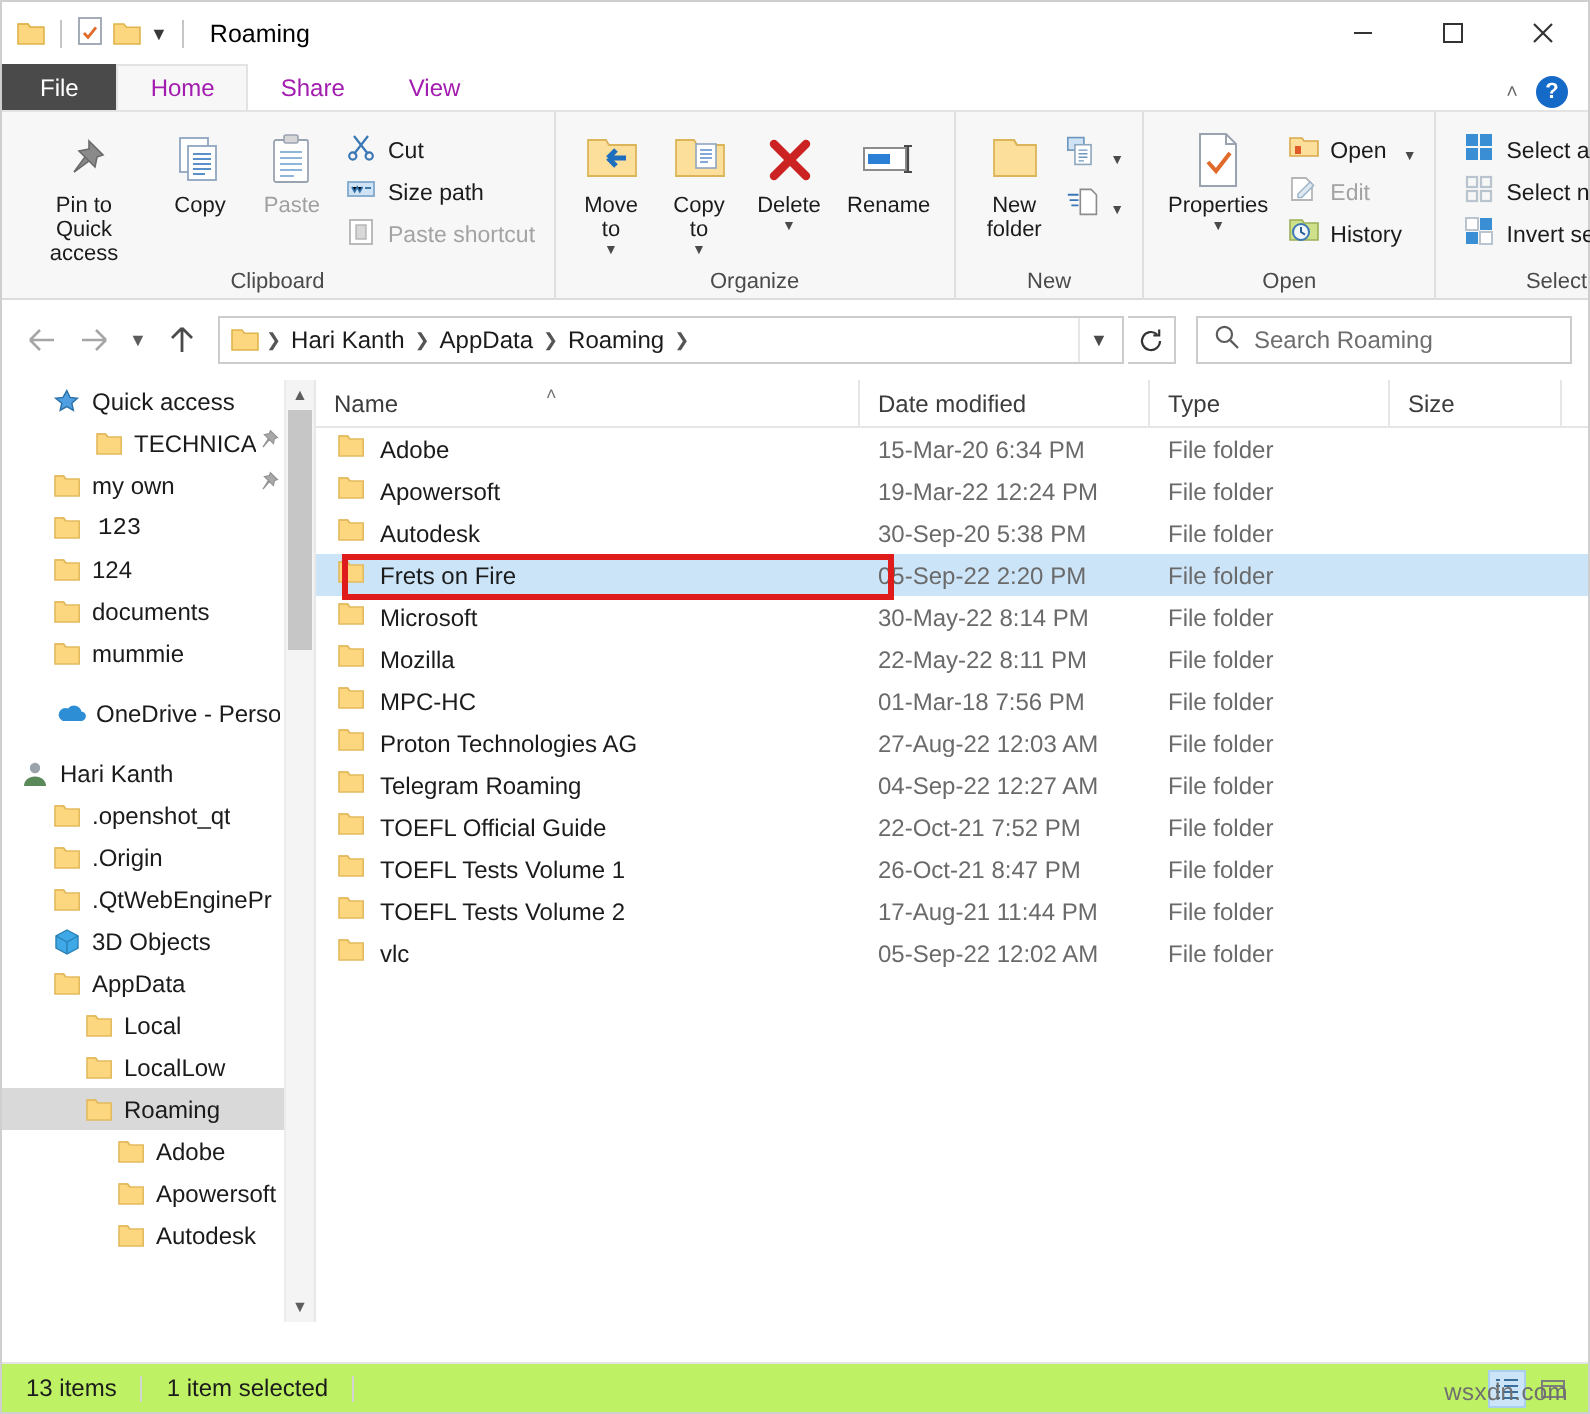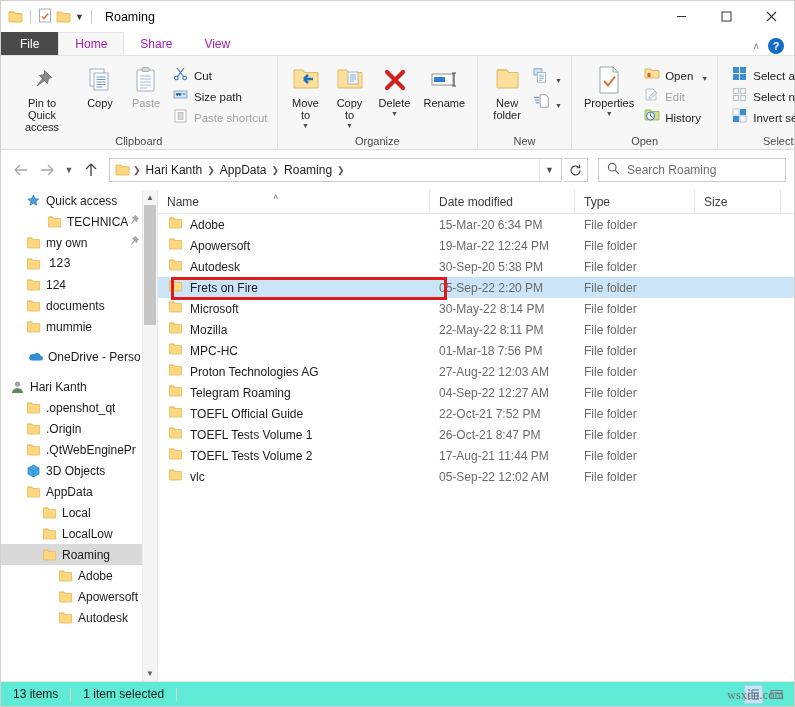--- a/index.html
+++ b/index.html
@@ -200,33 +200,33 @@
   .cell.c-size { width: 86px; flex: 0 0 86px; color: #6a6a6a; padding-left: 9px; }
 
   .redbox {
     position: absolute; border: 3px solid #e01b1b; pointer-events: none;
     left: 12px; top: 0px; width: 276px; height: 23px;
   }
 
   
   .statusbar {
     height: 25px; flex: 0 0 auto; display: flex; align-items: center;
-    border-top: 1px solid #e4e4e4; background: #5eead4;
-    padding-left: 12px; position: relative; gap: 0;
+    border-top: 1px solid #e4e4e4; background: #bef264;
+    padding-left: 12px; position: relative; gap: 0; margin-top: 20px;
   }
   .st-text { font-size: 12px; color: #1b1b1b; }
   .st-sep { width: 1px; height: 13px; background: #d4d4d4; margin: 0 12px; }
   .viewbtns { position: absolute; right: 8px; display: flex; gap: 4px; align-items: center; }
   .vbtn { width: 19px; height: 19px; display: flex; align-items: center;
           justify-content: center; }
   .vbtn.on { background: #cce4f7; border: 1px solid #a8d0ee; }
   .watermark {
     position: absolute; right: 10px; bottom: 3px;
     font-size: 12px; color: #6f6f6f; letter-spacing: .2px;
-    font-family: Liberation Serif, serif; pointer-events: none;
+    font-family: Liberation Sans, sans-serif; pointer-events: none;
   }
 </style>
 </head>
 <body>
 
 <div id="app">
 
   <div class="titlebar">
     <div class="qat">
       <span class="ficon">

